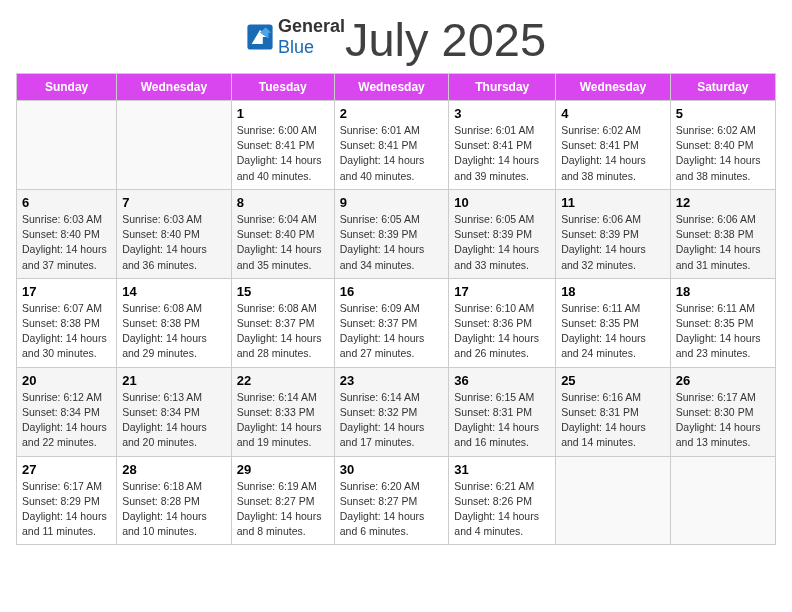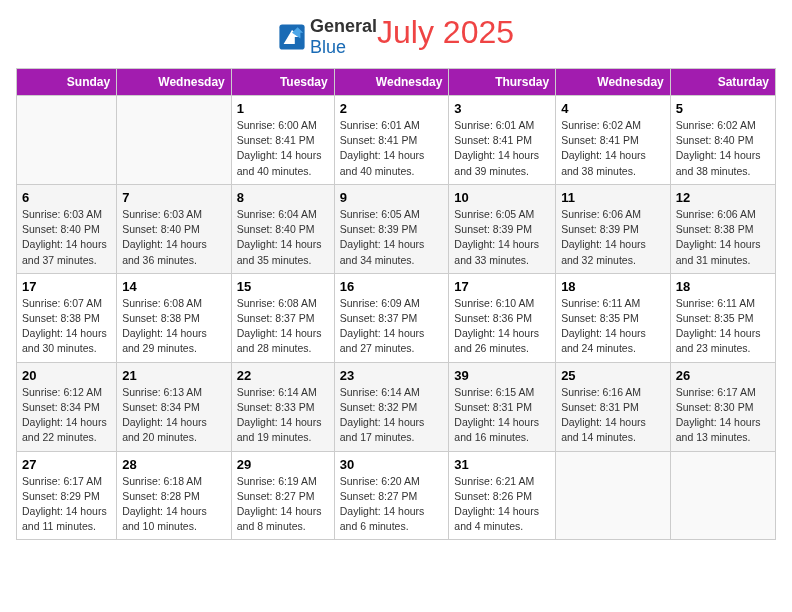--- a/index.html
+++ b/index.html
@@ -32,39 +32,39 @@
       color: #1a6bb5;
     }
     .logo-icon {
       width: 28px;
       height: 28px;
     }
     .title-area {
       text-align: right;
     }
     .main-title {
-      font-size: 32px;
+      font-size: 47px;
       font-weight: normal;
-      color: #ef4444;
+      color: #404040;
       line-height: 1;
     }
     .subtitle {
       font-size: 15px;
       color: #555;
     }
     table {
       width: 100%;
       border-collapse: collapse;
       font-size: 11px;
     }
     thead tr th {
-      background-color: #a21caf;
+      background-color: #d946ef;
       color: #fff;
       padding: 6px 6px;
-      text-align: right;
+      text-align: center;
       font-size: 12px;
       font-weight: bold;
       border: 1px solid #ccc;
     }
     tbody tr td {
       border: 1px solid #ccc;
       vertical-align: top;
       padding: 5px 5px;
       height: 80px;
       background: #fff;
@@ -145,21 +145,21 @@
         <td><span class="day-num">16</span><span class="day-detail">Sunrise: 6:09 AM<br>Sunset: 8:37 PM<br>Daylight: 14 hours and 27 minutes.</span></td>
         <td><span class="day-num">17</span><span class="day-detail">Sunrise: 6:10 AM<br>Sunset: 8:36 PM<br>Daylight: 14 hours and 26 minutes.</span></td>
         <td><span class="day-num">18</span><span class="day-detail">Sunrise: 6:11 AM<br>Sunset: 8:35 PM<br>Daylight: 14 hours and 24 minutes.</span></td>
         <td><span class="day-num">18</span><span class="day-detail">Sunrise: 6:11 AM<br>Sunset: 8:35 PM<br>Daylight: 14 hours and 23 minutes.</span></td>
       </tr>
       <tr>
         <td><span class="day-num">20</span><span class="day-detail">Sunrise: 6:12 AM<br>Sunset: 8:34 PM<br>Daylight: 14 hours and 22 minutes.</span></td>
         <td><span class="day-num">21</span><span class="day-detail">Sunrise: 6:13 AM<br>Sunset: 8:34 PM<br>Daylight: 14 hours and 20 minutes.</span></td>
         <td><span class="day-num">22</span><span class="day-detail">Sunrise: 6:14 AM<br>Sunset: 8:33 PM<br>Daylight: 14 hours and 19 minutes.</span></td>
         <td><span class="day-num">23</span><span class="day-detail">Sunrise: 6:14 AM<br>Sunset: 8:32 PM<br>Daylight: 14 hours and 17 minutes.</span></td>
-        <td><span class="day-num">39</span><span class="day-detail">Sunrise: 6:15 AM<br>Sunset: 8:31 PM<br>Daylight: 14 hours and 16 minutes.</span></td>
+        <td><span class="day-num">36</span><span class="day-detail">Sunrise: 6:15 AM<br>Sunset: 8:31 PM<br>Daylight: 14 hours and 16 minutes.</span></td>
         <td><span class="day-num">25</span><span class="day-detail">Sunrise: 6:16 AM<br>Sunset: 8:31 PM<br>Daylight: 14 hours and 14 minutes.</span></td>
         <td><span class="day-num">26</span><span class="day-detail">Sunrise: 6:17 AM<br>Sunset: 8:30 PM<br>Daylight: 14 hours and 13 minutes.</span></td>
       </tr>
       <tr>
         <td><span class="day-num">27</span><span class="day-detail">Sunrise: 6:17 AM<br>Sunset: 8:29 PM<br>Daylight: 14 hours and 11 minutes.</span></td>
         <td><span class="day-num">28</span><span class="day-detail">Sunrise: 6:18 AM<br>Sunset: 8:28 PM<br>Daylight: 14 hours and 10 minutes.</span></td>
         <td><span class="day-num">29</span><span class="day-detail">Sunrise: 6:19 AM<br>Sunset: 8:27 PM<br>Daylight: 14 hours and 8 minutes.</span></td>
         <td><span class="day-num">30</span><span class="day-detail">Sunrise: 6:20 AM<br>Sunset: 8:27 PM<br>Daylight: 14 hours and 6 minutes.</span></td>
         <td><span class="day-num">31</span><span class="day-detail">Sunrise: 6:21 AM<br>Sunset: 8:26 PM<br>Daylight: 14 hours and 4 minutes.</span></td>
         <td class="empty-cell"></td>

